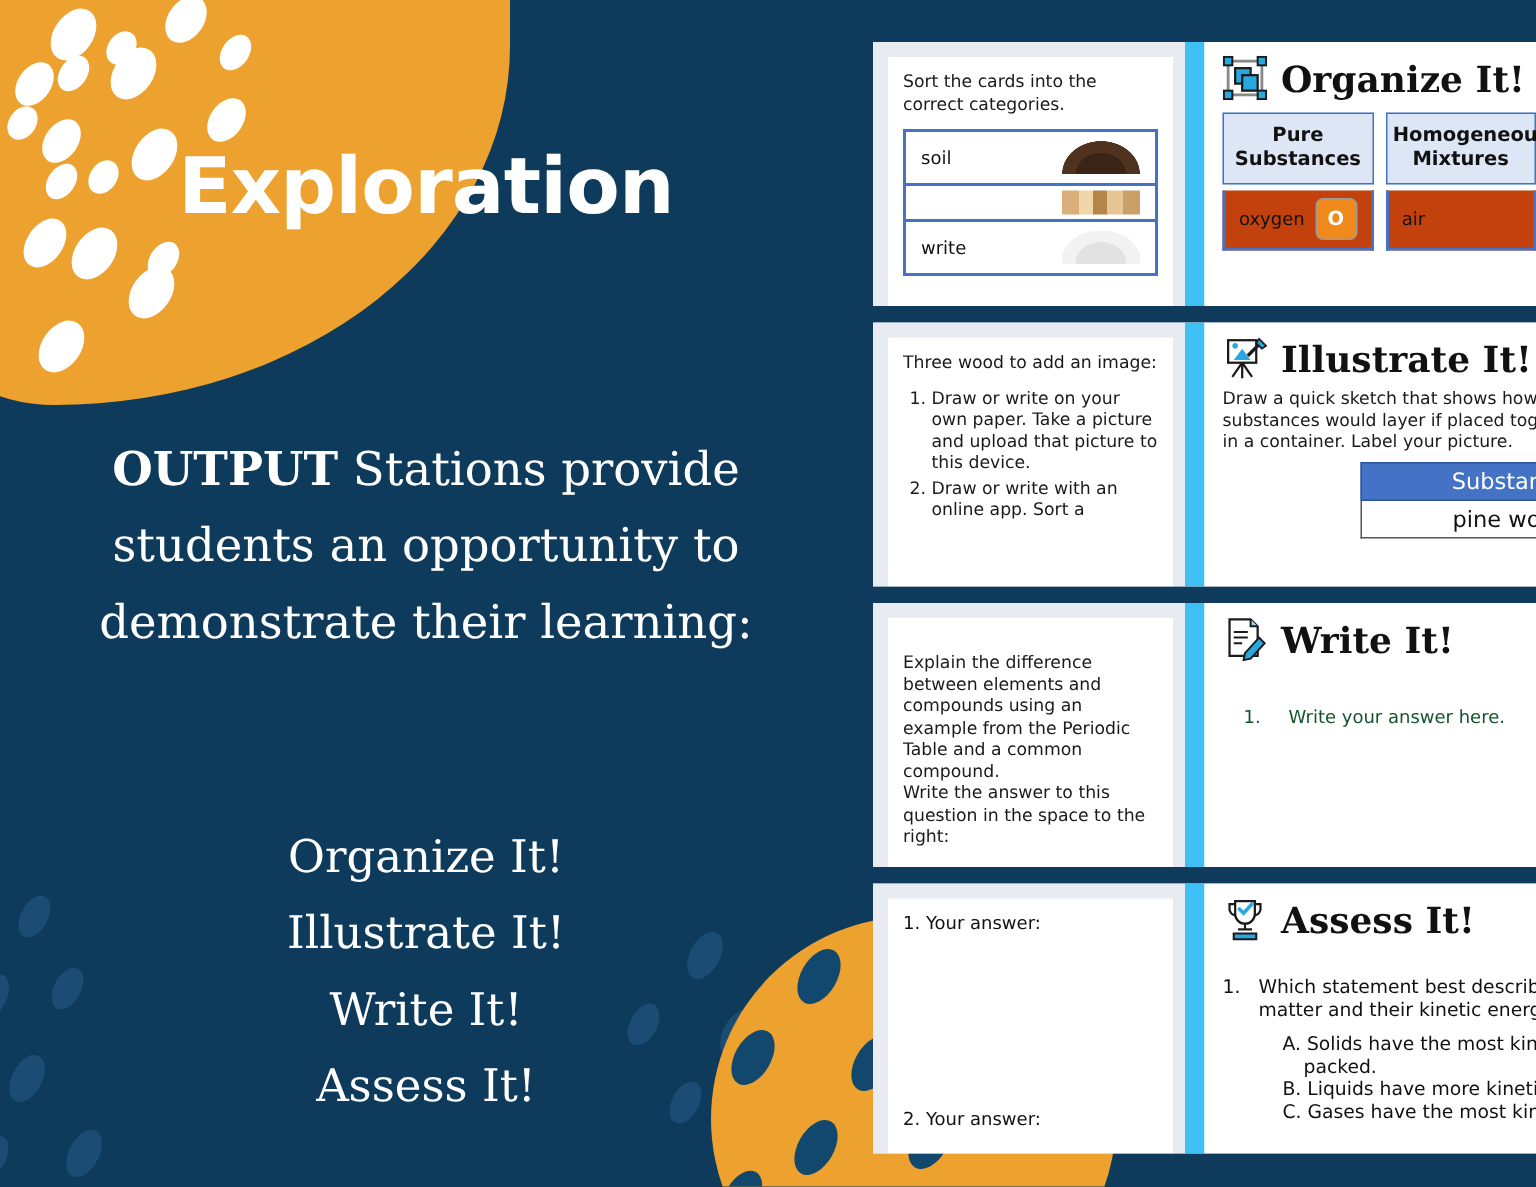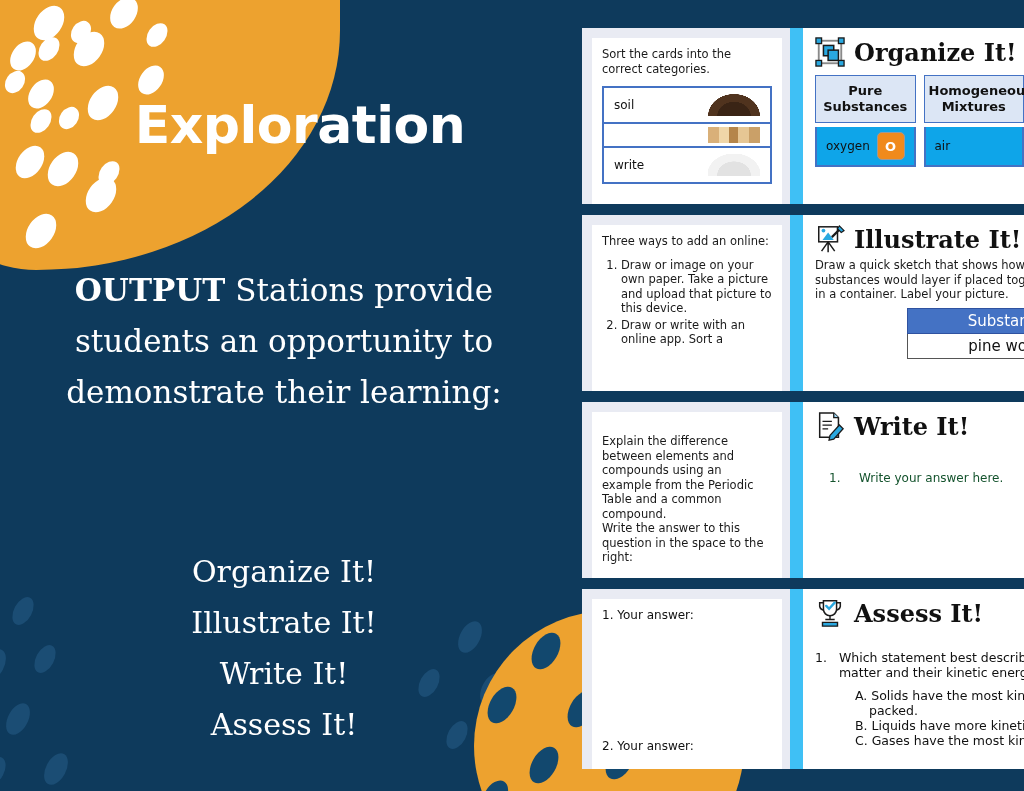--- a/index.html
+++ b/index.html
@@ -31,24 +31,23 @@
   .dotn{position:absolute;background:#1b4d74;border-radius:50%;}
 
   
   #left-col{position:absolute;left:0;top:0;width:568px;height:791px;}
   #page-title{
     position:absolute;left:0;top:95px;width:568px;
     text-align:center;color:#ffffff;
     font-family:"DejaVu Sans", sans-serif;
     font-weight:bold;font-size:52px;line-height:60px;
     letter-spacing:-0.5px;
-    padding-left:16px;
   }
   #lead-paragraph{
-    position:absolute;left:24px;top:265px;width:520px;
+    position:absolute;left:24px;top:288px;width:520px;
     text-align:center;color:#ffffff;
     font-family:"DejaVu Serif", serif;
     font-size:31px;line-height:51px;
   }
   #lead-paragraph .strong{font-weight:bold;}
   #station-list{
     position:absolute;left:24px;top:546px;width:520px;
     text-align:center;color:#ffffff;
     font-family:"DejaVu Serif", serif;
     font-size:30px;line-height:51px;
@@ -100,21 +99,21 @@
 
   
   .otable{display:flex;gap:8px;margin-top:8px;}
   .ocol{flex:1;min-width:0;}
   .ocol .ohead{
     background:#dce6f5;border:1.5px solid #4472c4;
     font-family:"DejaVu Sans", sans-serif;font-weight:bold;font-size:13px;
     color:#111;text-align:center;padding:7px 4px;line-height:16px;
   }
   .ocol .ocell{
-    border:2px solid #4472c4;border-top:none;background:#0ea5e9;
+    border:2px solid #4472c4;border-top:none;background:#c2410c;
     margin-top:4px;height:40px;display:flex;align-items:center;
     justify-content:space-between;padding:0 9px;box-sizing:border-box;
   }
   .ocell .lbl{font-family:"DejaVu Sans", sans-serif;font-size:12px;color:#111;}
   .eltile{
     width:26px;height:26px;border-radius:5px;background:#f08a1c;
     border:1.5px solid #9a9a9a;color:#fff;display:flex;align-items:center;
     justify-content:center;font-family:"DejaVu Sans", sans-serif;
     font-weight:bold;font-size:13px;
   }
@@ -270,23 +269,23 @@
               <span class="lbl">air</span>
             </div>
           </div>
         </div>
       </div>
     </div>
 
     <div class="card" style="top:187px;height:176px;">
       <div class="pane-left">
         <div class="sheet">
-          <div class="txt">Three ways to add an online:</div>
+          <div class="txt">Three wood to add an image:</div>
           <ol class="steps txt">
-            <li>Draw or image on your own paper. Take a picture and upload that picture to this device.</li>
+            <li>Draw or write on your own paper. Take a picture and upload that picture to this device.</li>
             <li>Draw or write with an online app. Sort a</li>
           </ol>
         </div>
       </div>
       <div class="cyanbar"></div>
       <div class="pane-right">
         <div class="hdr-row">
           <span class="ico">
             <svg viewBox="0 0 32 32" width="30" height="30">
               <rect x="4" y="3" width="20" height="16" fill="#fff" stroke="#1b1b1b" stroke-width="1.6"></rect>

